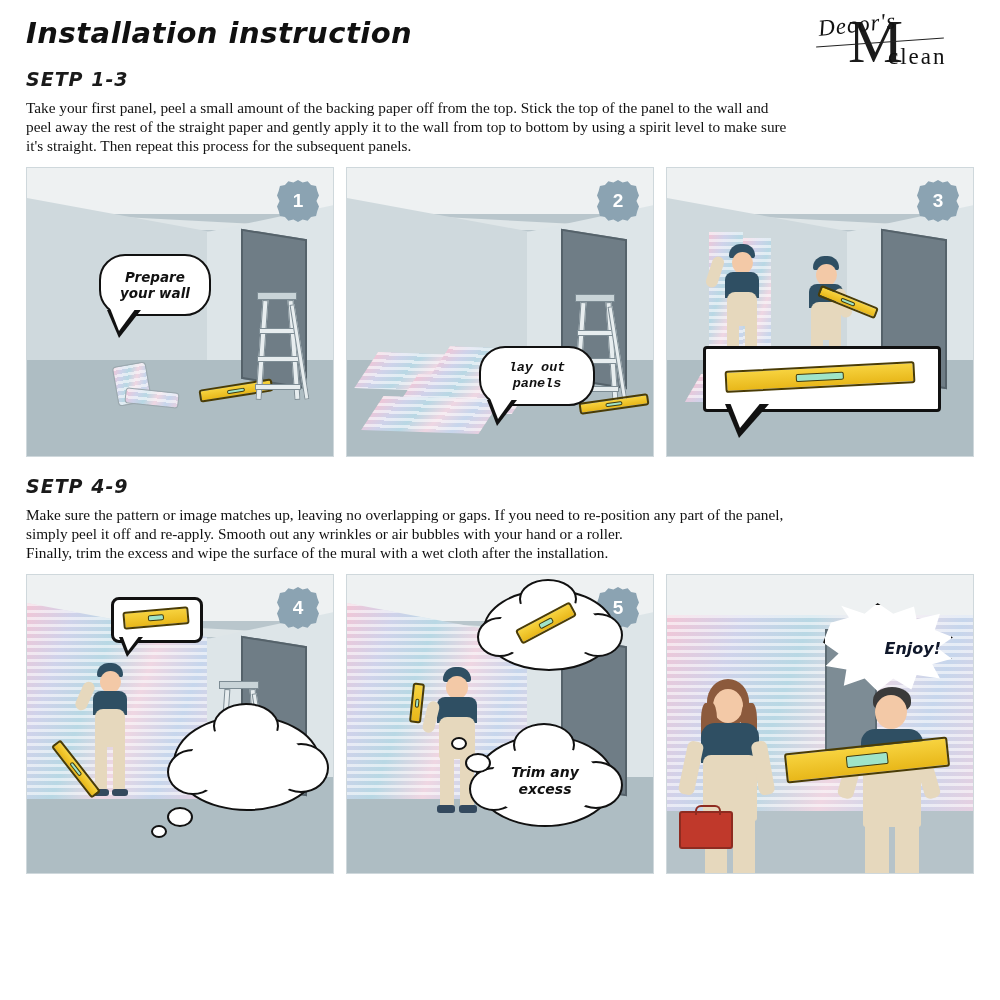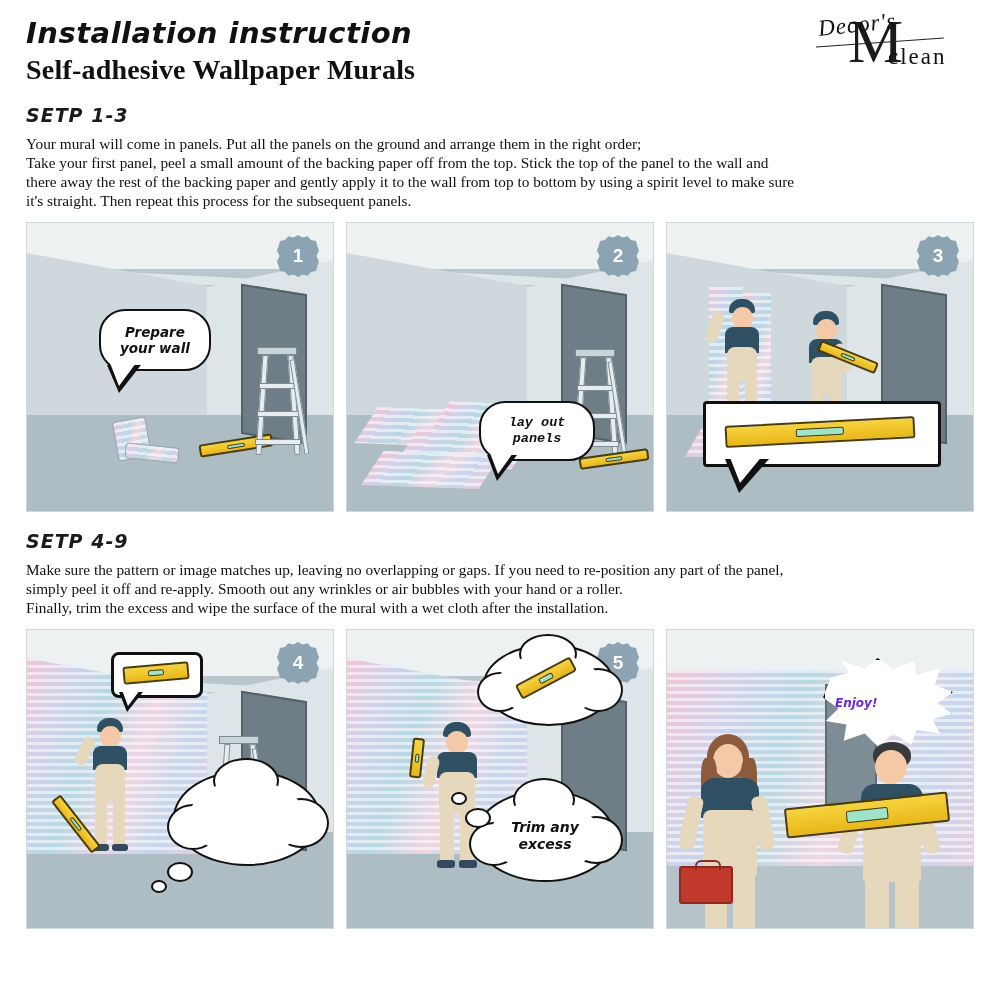--- a/index.html
+++ b/index.html
@@ -182,22 +182,22 @@
   }
   .cloud .cl-text { position:relative; z-index:5; padding:0 14px;}
 
   
   .burst {
     position:absolute;
     background:#fff;
     border:2px solid #111;
     font-family:"DejaVu Sans", sans-serif;
     font-style:italic; font-weight:bold;
-    font-size:12px; color:#6d28d9;
-    display:flex; align-items:center; justify-content:flex-start;
+    font-size:16px; color:#0f172a;
+    display:flex; align-items:center; justify-content:flex-end;
     clip-path:polygon(6% 22%,20% 16%,14% 3%,32% 12%,42% 0%,54% 12%,
                       70% 4%,72% 18%,90% 12%,86% 30%,100% 38%,88% 50%,
                       99% 62%,84% 68%,90% 84%,72% 80%,68% 96%,54% 84%,
                       42% 98%,32% 84%,16% 92%,18% 74%,2% 70%,12% 56%,0% 44%);
     padding:10px;
   }
 
   
   .level {
     position:absolute;
@@ -234,35 +234,33 @@
   .toolbox:after{ content:""; position:absolute; left:28%; top:-8px; width:44%; height:8px;
                   border:2px solid #8e2b20; border-bottom:none; border-radius:6px 6px 0 0;}
 </style>
 </head>
 <body>
 
 <div class="page">
 
   <div class="header">
     <h1 class="title-main">Installation instruction</h1>
-    <h2 class="title-sub">Self-adhesive  Wallpaper Murals</h2>
 
     <div class="brand">
       <span class="brand-m">M</span>
       <span class="brand-decor">Decor's</span>
       <span class="brand-line"></span>
       <span class="brand-arket">clean</span>
     </div>
   </div>
 
   <div class="step-head">SETP 1-3</div>
   <div class="para">
-    <p>Your mural will come in panels. Put all the panels on the ground and arrange them in the right order;</p>
     <p>Take your first panel, peel a small amount of the backing paper off from the top. Stick the top of the panel to the wall and</p>
-    <p>there away the rest of the backing paper and gently apply it to the wall from top to bottom by using a spirit level to make sure</p>
+    <p>peel away the rest of the straight paper and gently apply it to the wall from top to bottom by using a spirit level to make sure</p>
     <p>it's straight. Then repeat this process for the subsequent panels.</p>
   </div>
 
   <div class="grid row1">
 
     <div class="panel">
       <div class="ceil"></div>
       <div class="wall-left"></div>
       <div class="wall-right"></div>
       <div class="baseboard"></div>

